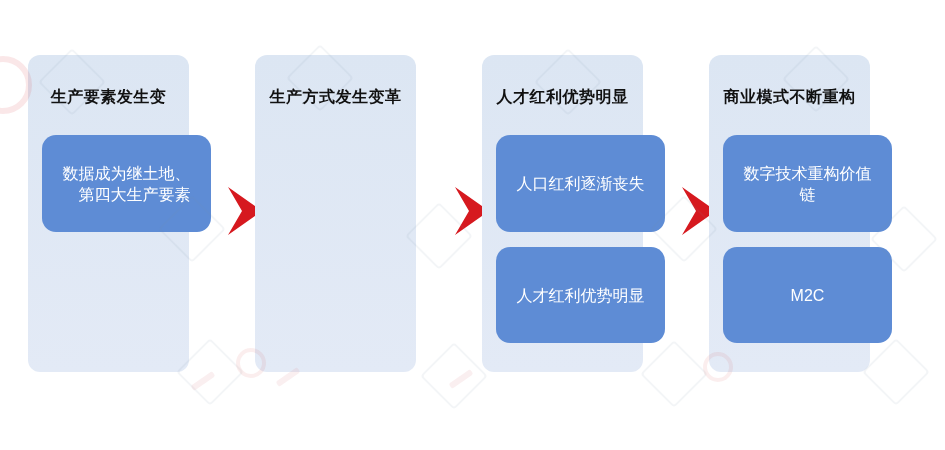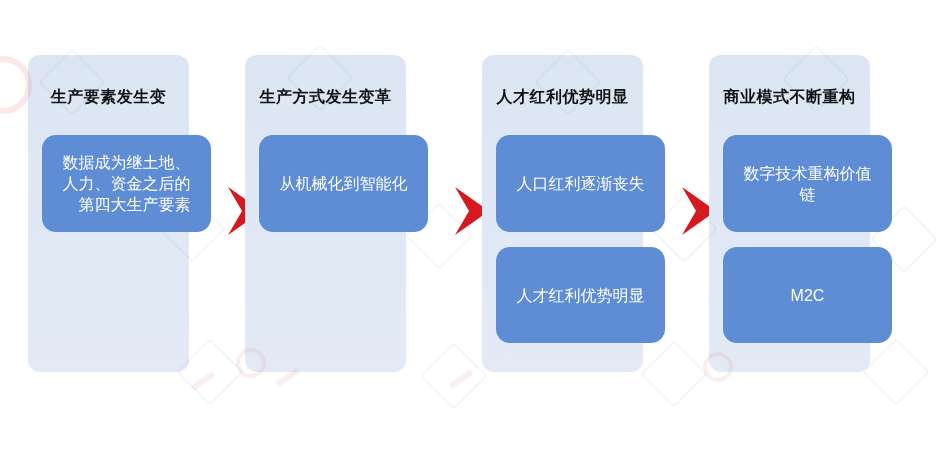--- a/index.html
+++ b/index.html
@@ -8,21 +8,21 @@
     font-family:"Liberation Sans","DejaVu Sans",sans-serif;
     -webkit-font-smoothing:antialiased;
   }
   .canvas{position:relative;width:945px;height:450px;background:#ffffff;overflow:hidden;}
 
   
   .panel{
     position:absolute;top:55px;width:161px;height:317px;border-radius:12px;
     background:linear-gradient(180deg,var(--panel-bg,#dce6f3) 0%,var(--panel-bg-bottom,#e3eaf6) 100%);
   }
-  .panel.p1{left:28px}.panel.p2{left:245px}.panel.p3{left:482px}.panel.p4{left:709px}
+  .panel.p1{left:28px}.panel.p2{left:255px}.panel.p3{left:482px}.panel.p4{left:709px}
 
   .panel-title{
     position:absolute;top:32px;left:0;right:0;text-align:center;
     font-size:16px;font-weight:bold;color:var(--title-text,#111111);letter-spacing:.5px;
   }
 
   
   .card{
     position:absolute;left:14px;width:169px;border-radius:14px;
     background:var(--box-blue,#5e8cd5);color:var(--box-text,#ffffff);
@@ -63,39 +63,33 @@
 </head>
 <body>
 
 <div class="canvas">
 
   <div class="panel p1">
     <div class="panel-title">生产要素发生变</div>
     <div class="card c1 multiline">
       <div class="inner">
         <span class="line">数据成为继土地、</span>
-        <span class="line">人力、资金之后的</span>
         <span class="line">第四大生产要素</span>
       </div>
     </div>
   </div>
 
   <div class="arrow a1">
     <svg viewBox="0 0 34 48" aria-hidden="true">
       <polygon points="0,0 34,24 0,48 14,24" fill="currentColor"></polygon>
     </svg>
   </div>
 
   <div class="panel p2">
     <div class="panel-title">生产方式发生变革</div>
-    <div class="card c1">
-      <div class="inner">
-        <span class="line">从机械化到智能化</span>
-      </div>
-    </div>
   </div>
 
   <div class="arrow a2">
     <svg viewBox="0 0 34 48" aria-hidden="true">
       <polygon points="0,0 34,24 0,48 14,24" fill="currentColor"></polygon>
     </svg>
   </div>
 
   <div class="panel p3">
     <div class="panel-title">人才红利优势明显</div>

